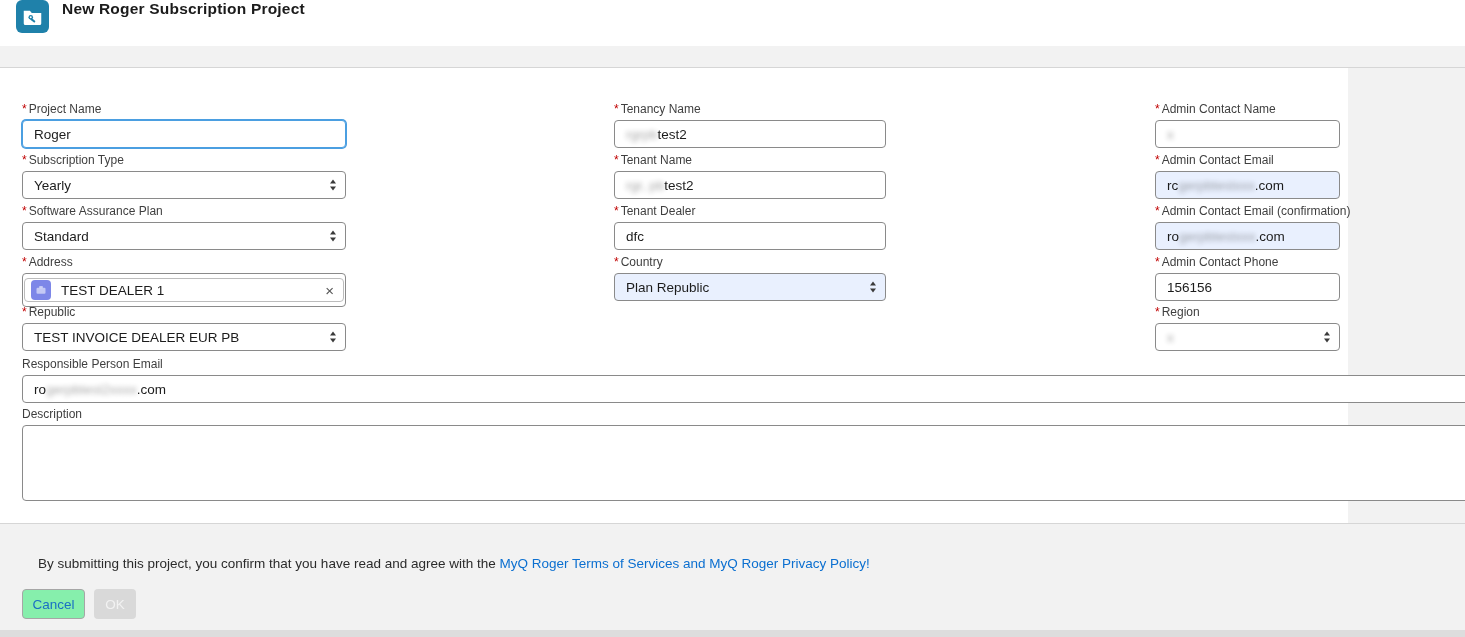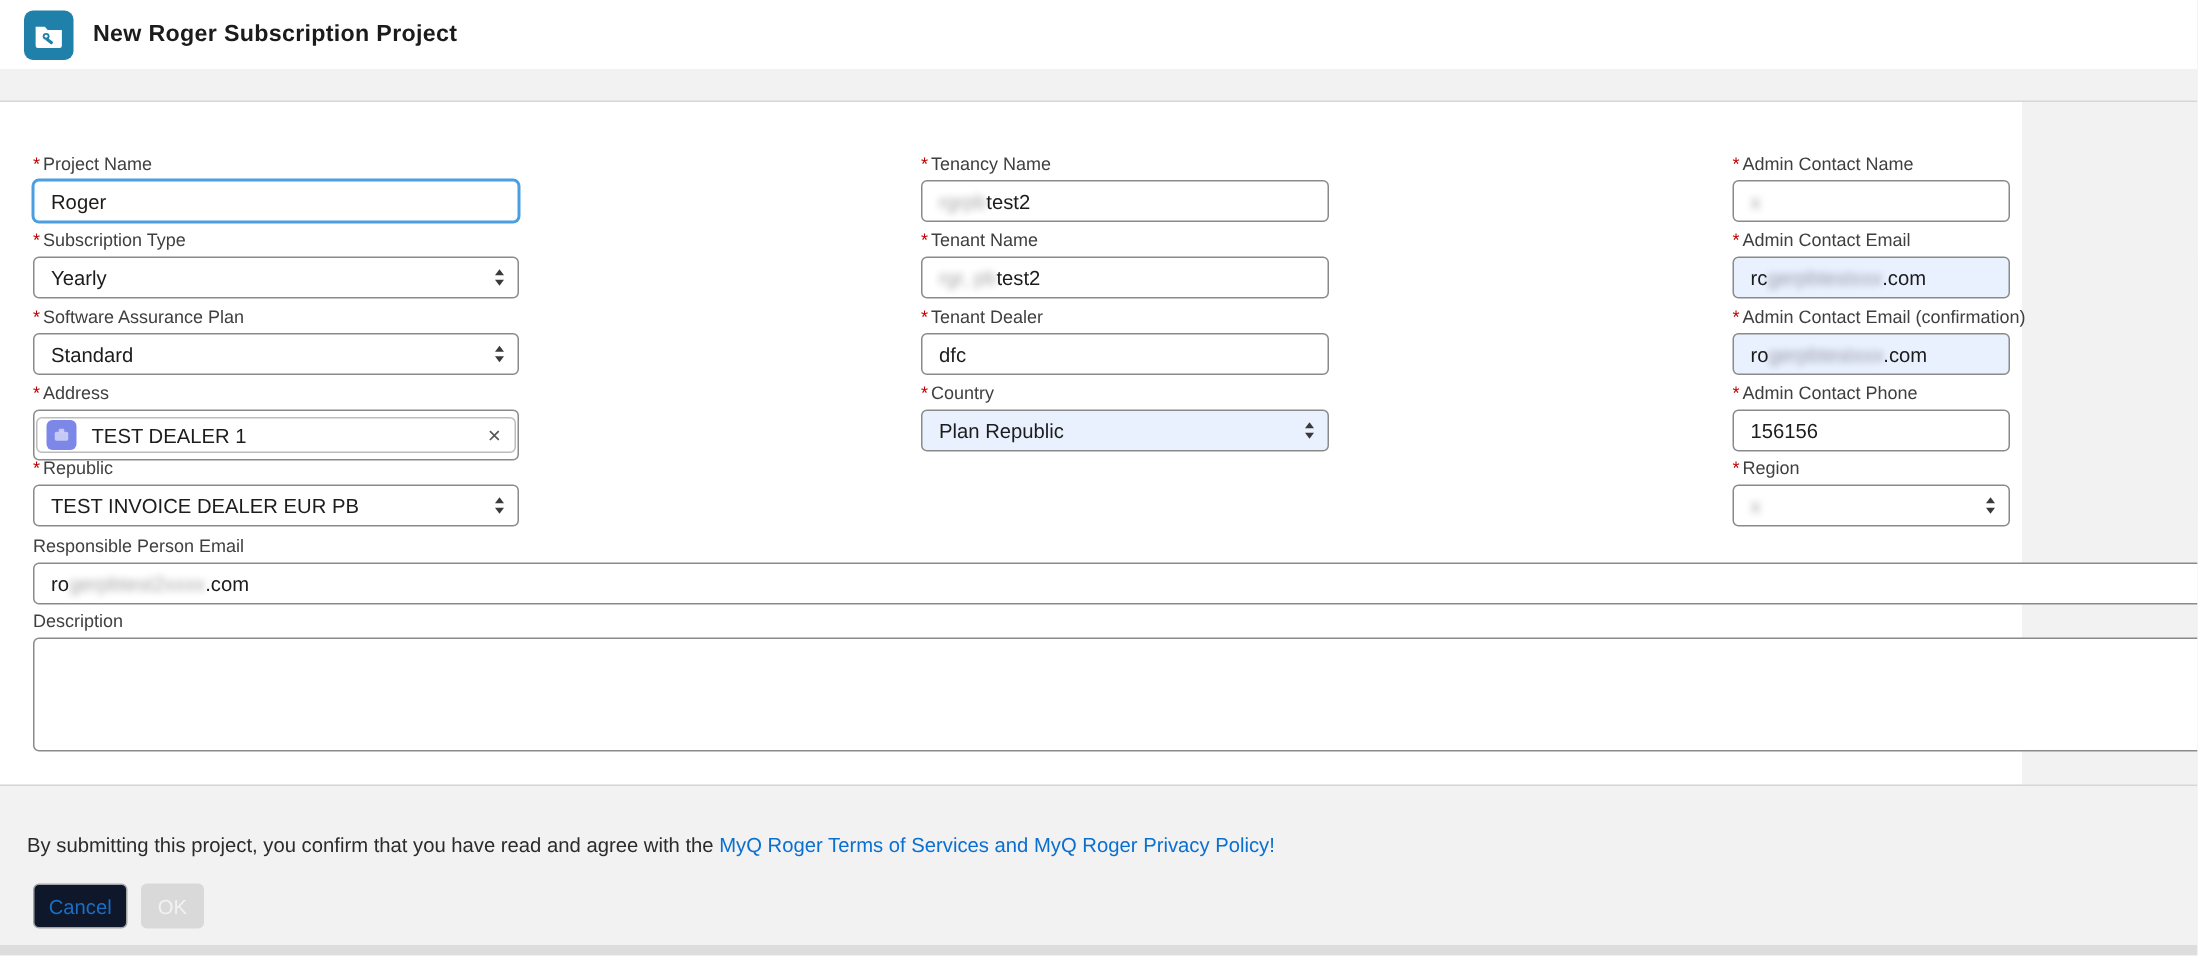--- a/index.html
+++ b/index.html
@@ -1,21 +1,21 @@
 <!DOCTYPE html>
 <html><head>
 <meta charset="utf-8">
 <style>
   html,body{margin:0;padding:0;background:#f2f2f2;}
   .page{position:relative;width:1465px;height:637px;background:#f2f2f2;
         font-family:"Liberation Sans",sans-serif;overflow:hidden;}
 
   
   .header{position:absolute;top:0;left:0;right:0;height:46px;background:#ffffff;
-          display:flex;align-items:center;padding-left:16px;gap:13px;}
+          display:flex;align-items:flex-start;padding-left:16px;gap:13px;}
   .app-icon{width:33px;height:33px;border-radius:6px;background:#1f81aa;
             display:flex;align-items:center;justify-content:center;flex:0 0 auto;}
   .page-title{font-weight:bold;font-size:15.5px;color:#1b1b1b;letter-spacing:.2px;}
   .top-divider{position:absolute;top:67px;left:0;right:0;height:1px;background:#d6d6d6;}
   .form-bg{position:absolute;top:68px;left:0;width:1348px;height:455px;background:#ffffff;}
 
   
   .field{position:absolute;}
   .label{font-size:12px;color:#3f3f3f;margin-bottom:4px;height:14px;line-height:14px;
          white-space:nowrap;}
@@ -36,26 +36,26 @@
   .lookup{padding:2px 1px;height:28px;}
   .lookup-inner{flex:1;height:22px;border:1px solid #bcbcbc;border-radius:4px;
                 display:flex;align-items:center;padding:0 6px;gap:10px;}
   .dealer-icon{width:20px;height:20px;border-radius:4px;background:#7d87e8;
                display:flex;align-items:center;justify-content:center;flex:0 0 auto;}
   .clear-x{margin-left:auto;color:#565656;font-size:15px;line-height:15px;cursor:pointer;
            padding:0 3px;}
 
   
   .footer-divider{position:absolute;top:523px;left:0;right:0;height:1px;background:#d6d6d6;}
-  .agreement{position:absolute;left:18px;top:556px;font-size:13.5px;color:#2b2b2b;}
+  .agreement{position:absolute;left:38px;top:556px;font-size:13.5px;color:#2b2b2b;}
   .link{color:#0b6fd0;cursor:pointer;}
   .buttons{position:absolute;left:22px;top:589px;display:flex;gap:9px;}
   .btn{height:30px;border-radius:4px;font-size:13.5px;display:flex;align-items:center;
        justify-content:center;font-family:"Liberation Sans",sans-serif;}
-  .btn-cancel{width:63px;background:#0f172a;border:1px solid #a6a6a6;color:#1a6fc4;cursor:pointer;}
+  .btn-cancel{width:63px;background:#86efac;border:1px solid #a6a6a6;color:#1a6fc4;cursor:pointer;}
   .btn-ok{width:42px;background:#d9d9d9;border:none;color:#f2f2f2;}
   .bottom-strip{position:absolute;left:0;right:0;bottom:0;height:7px;background:#dddddd;}
 </style>
 </head>
 <body>
 
 <div class="page">
 
   <div class="header">
     <div class="app-icon">

